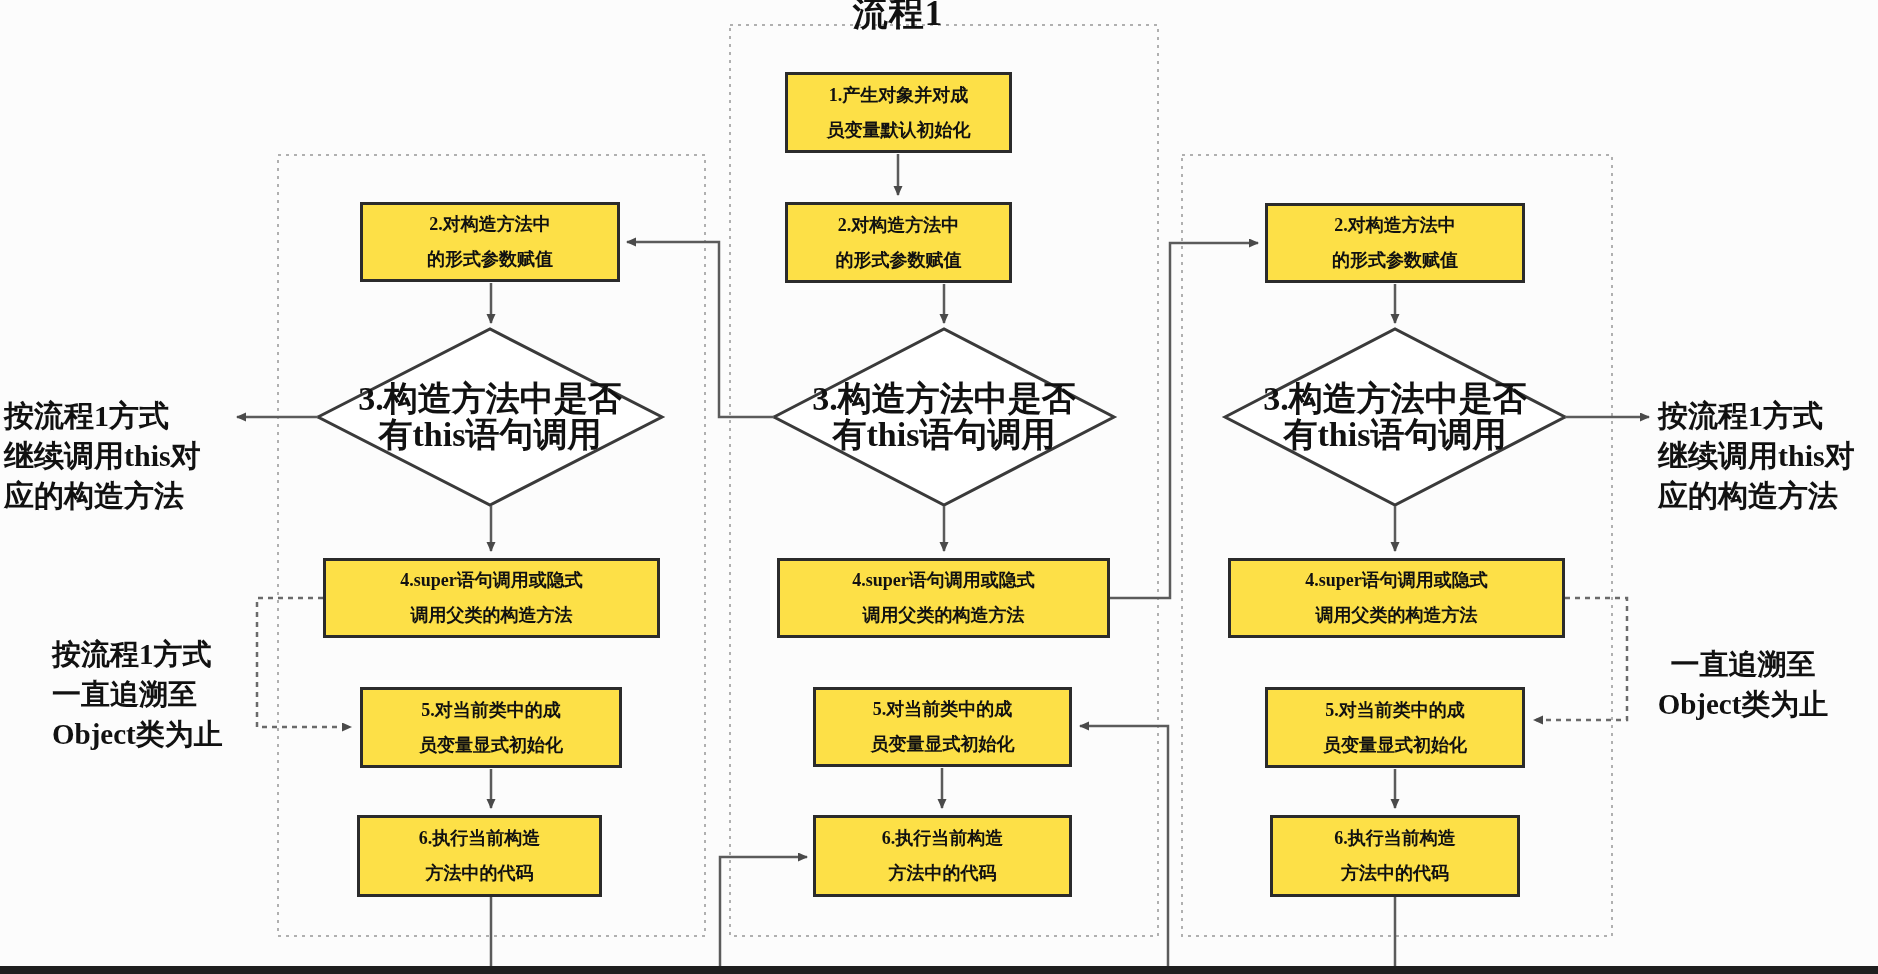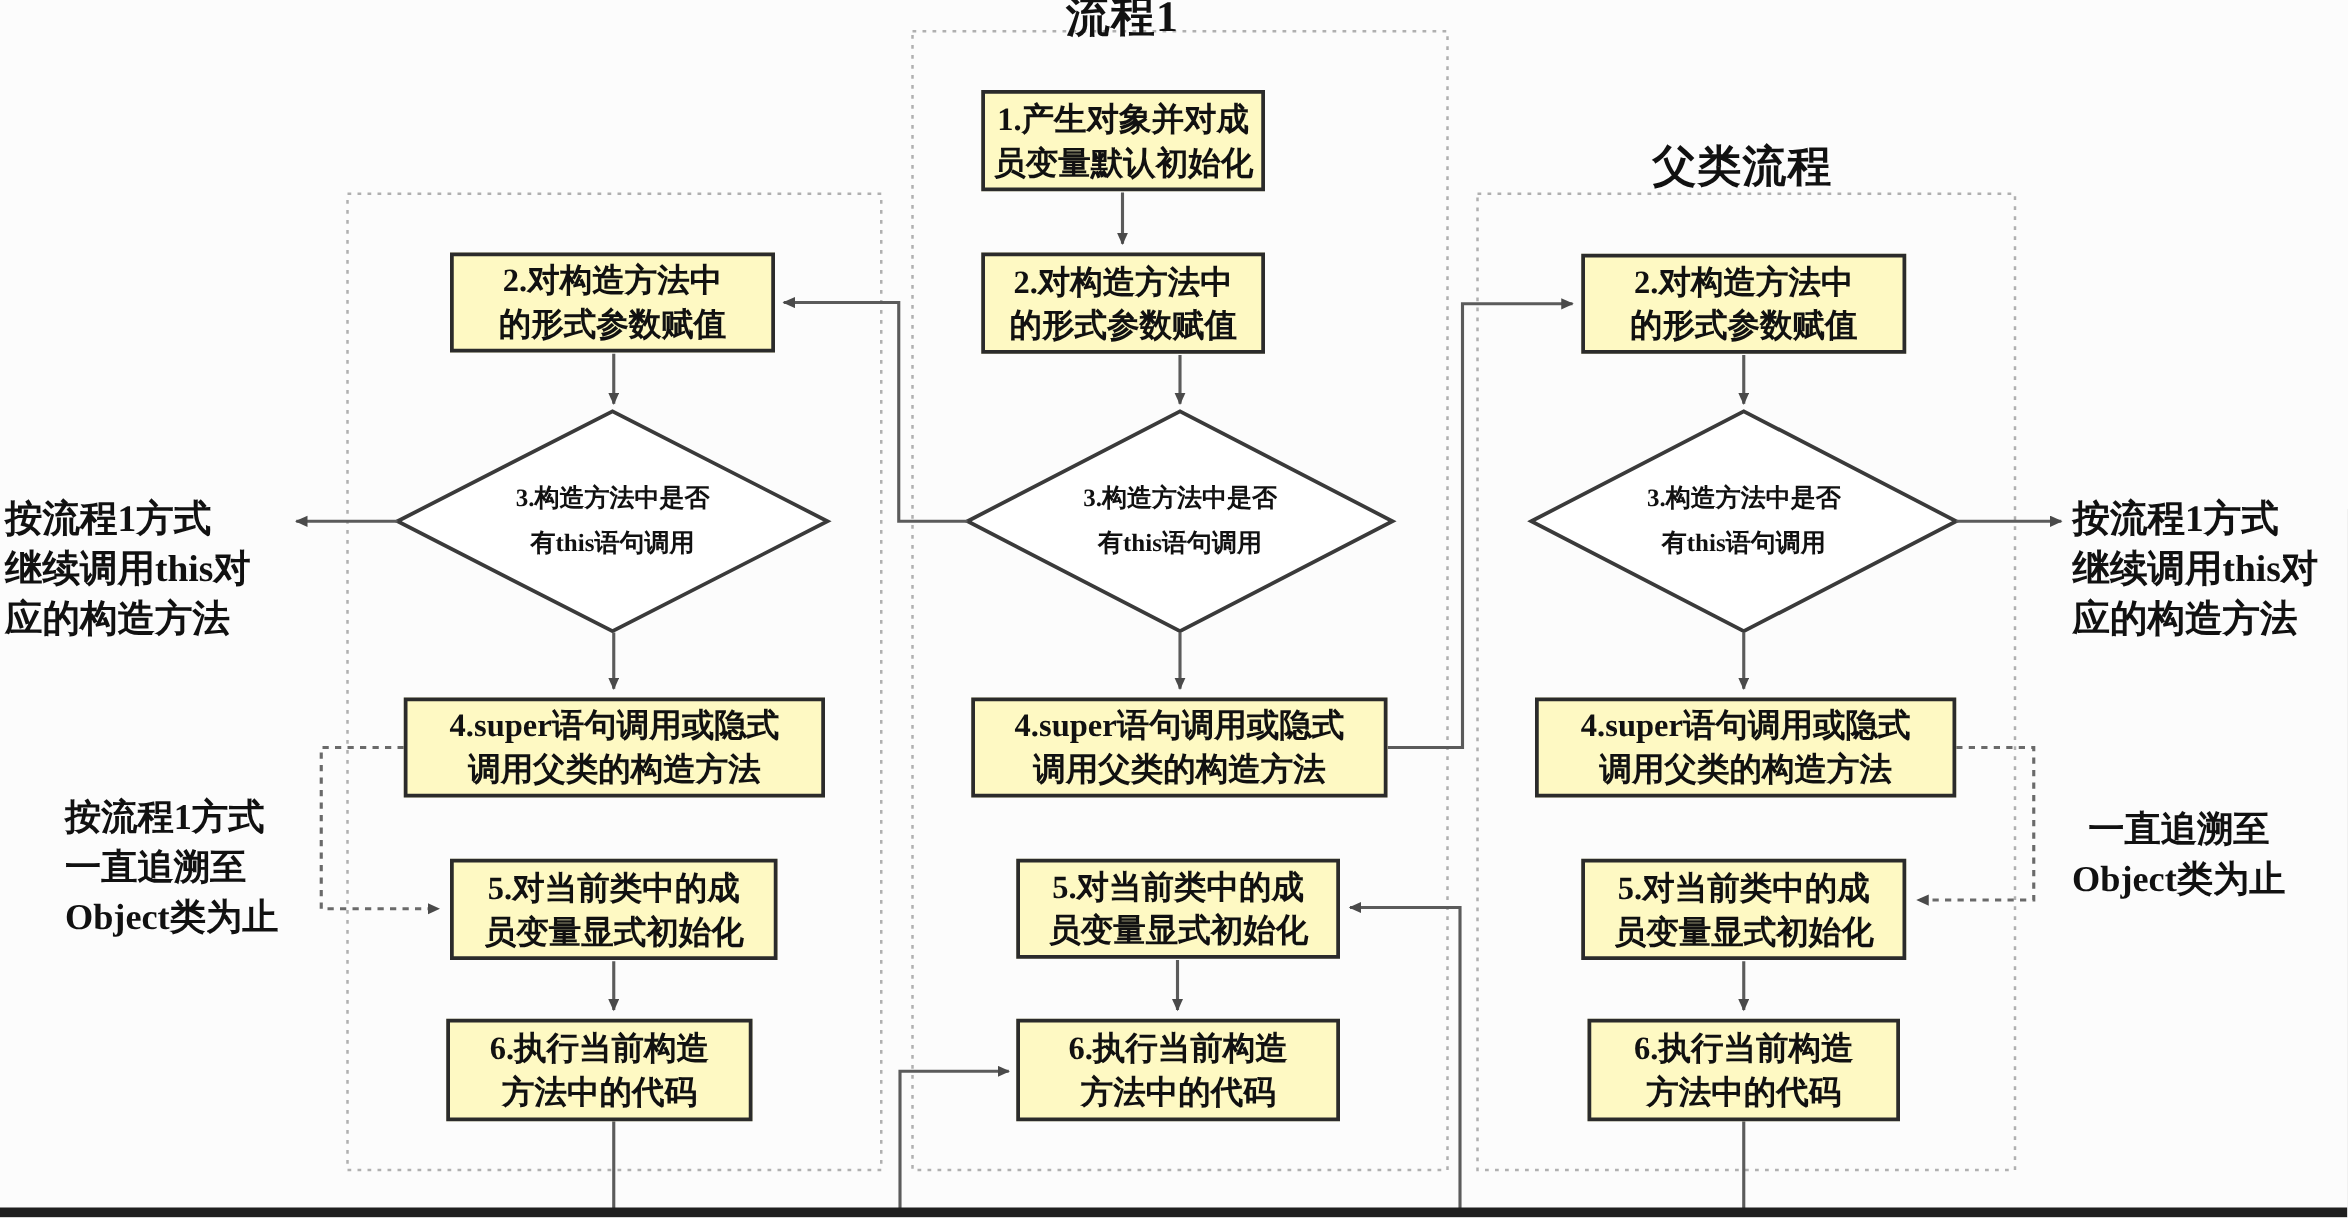--- a/index.html
+++ b/index.html
@@ -5,28 +5,28 @@
   html,body{margin:0;padding:0;background:#e9e9e9;}
   .stage{
     position:relative;width:1878px;height:974px;overflow:hidden;
     background:#fcfcfc;
     font-family:Liberation Serif, serif;
     color:#111;
   }
   .stage svg{position:absolute;left:0;top:0;}
   .node{
     position:absolute;box-sizing:border-box;
-    border:3px solid #2b2b2b;background:#fef9c3;
+    border:3px solid #2b2b2b;background:#fde047;
     display:flex;align-items:center;justify-content:center;text-align:center;
-    font-size:26px;line-height:35px;font-weight:600;
+    font-size:18px;line-height:35px;font-weight:600;
     white-space:pre-line;
   }
   .dlabel{
     position:absolute;display:flex;align-items:center;justify-content:center;
-    text-align:center;font-size:20px;line-height:36px;font-weight:600;
+    text-align:center;font-size:34px;line-height:36px;font-weight:600;
     white-space:pre-line;
   }
   .title{
     position:absolute;text-align:center;font-size:35px;font-weight:bold;
     letter-spacing:1px;white-space:pre-line;
   }
   .ann{
     position:absolute;font-size:29px;line-height:40px;font-weight:bold;
     white-space:pre-line;
     margin-top:44px;
@@ -101,21 +101,20 @@
 
     <line x1="491" y1="897" x2="491" y2="967" stroke="#5b5b5b" stroke-width="2.5"></line>
     <polyline points="720,967 720,857 807,857" fill="none" stroke="#5b5b5b" stroke-width="2.5" marker-end="url(#ah)"></polyline>
     <line x1="1395" y1="897" x2="1395" y2="967" stroke="#5b5b5b" stroke-width="2.5"></line>
     <polyline points="1168,967 1168,726 1080,726" fill="none" stroke="#5b5b5b" stroke-width="2.5" marker-end="url(#ah)"></polyline>
 
     <rect x="0" y="966" width="1878" height="8" fill="#1f1f1f"></rect>
   </svg>
 
   <div class="title t-1">流程1</div>
-  <div class="title t-p">父类流程</div>
 
   <div class="node b-l2">2.对构造方法中
 的形式参数赋值</div>
   <div class="dlabel dl-l">3.构造方法中是否
 有this语句调用</div>
   <div class="node b-l4">4.super语句调用或隐式
 调用父类的构造方法</div>
   <div class="node b-l5">5.对当前类中的成
 员变量显式初始化</div>
   <div class="node b-l6">6.执行当前构造

